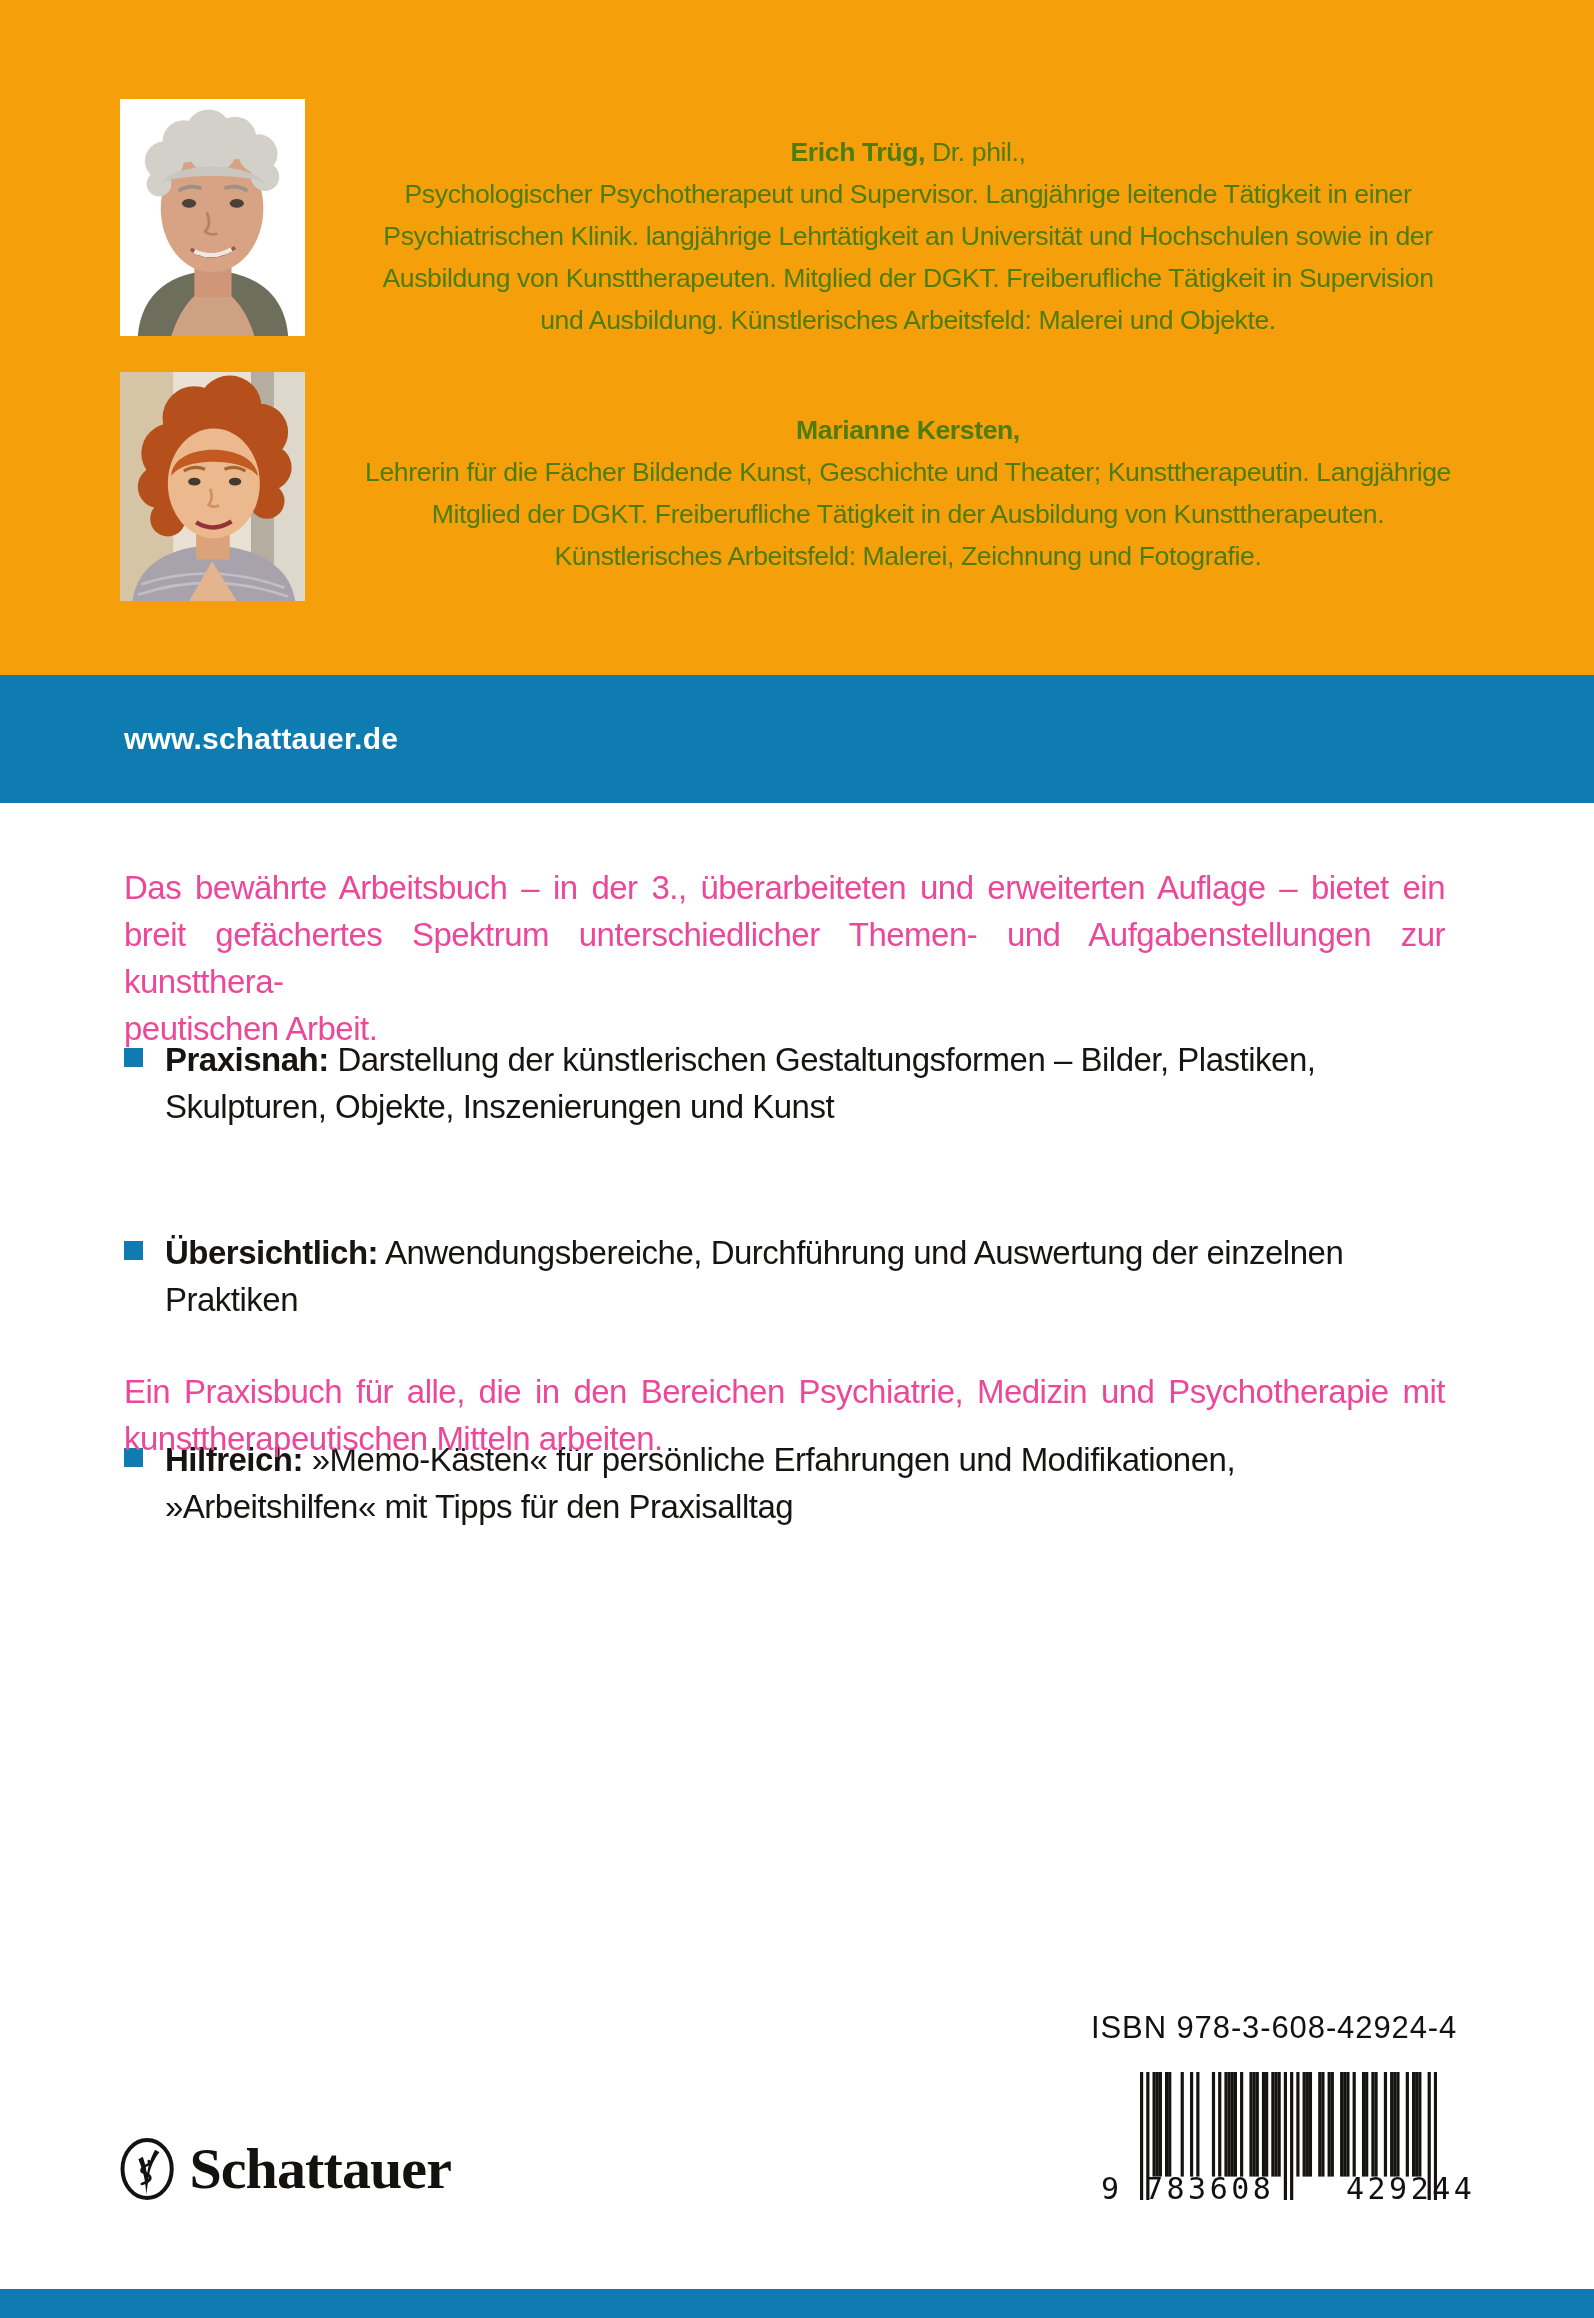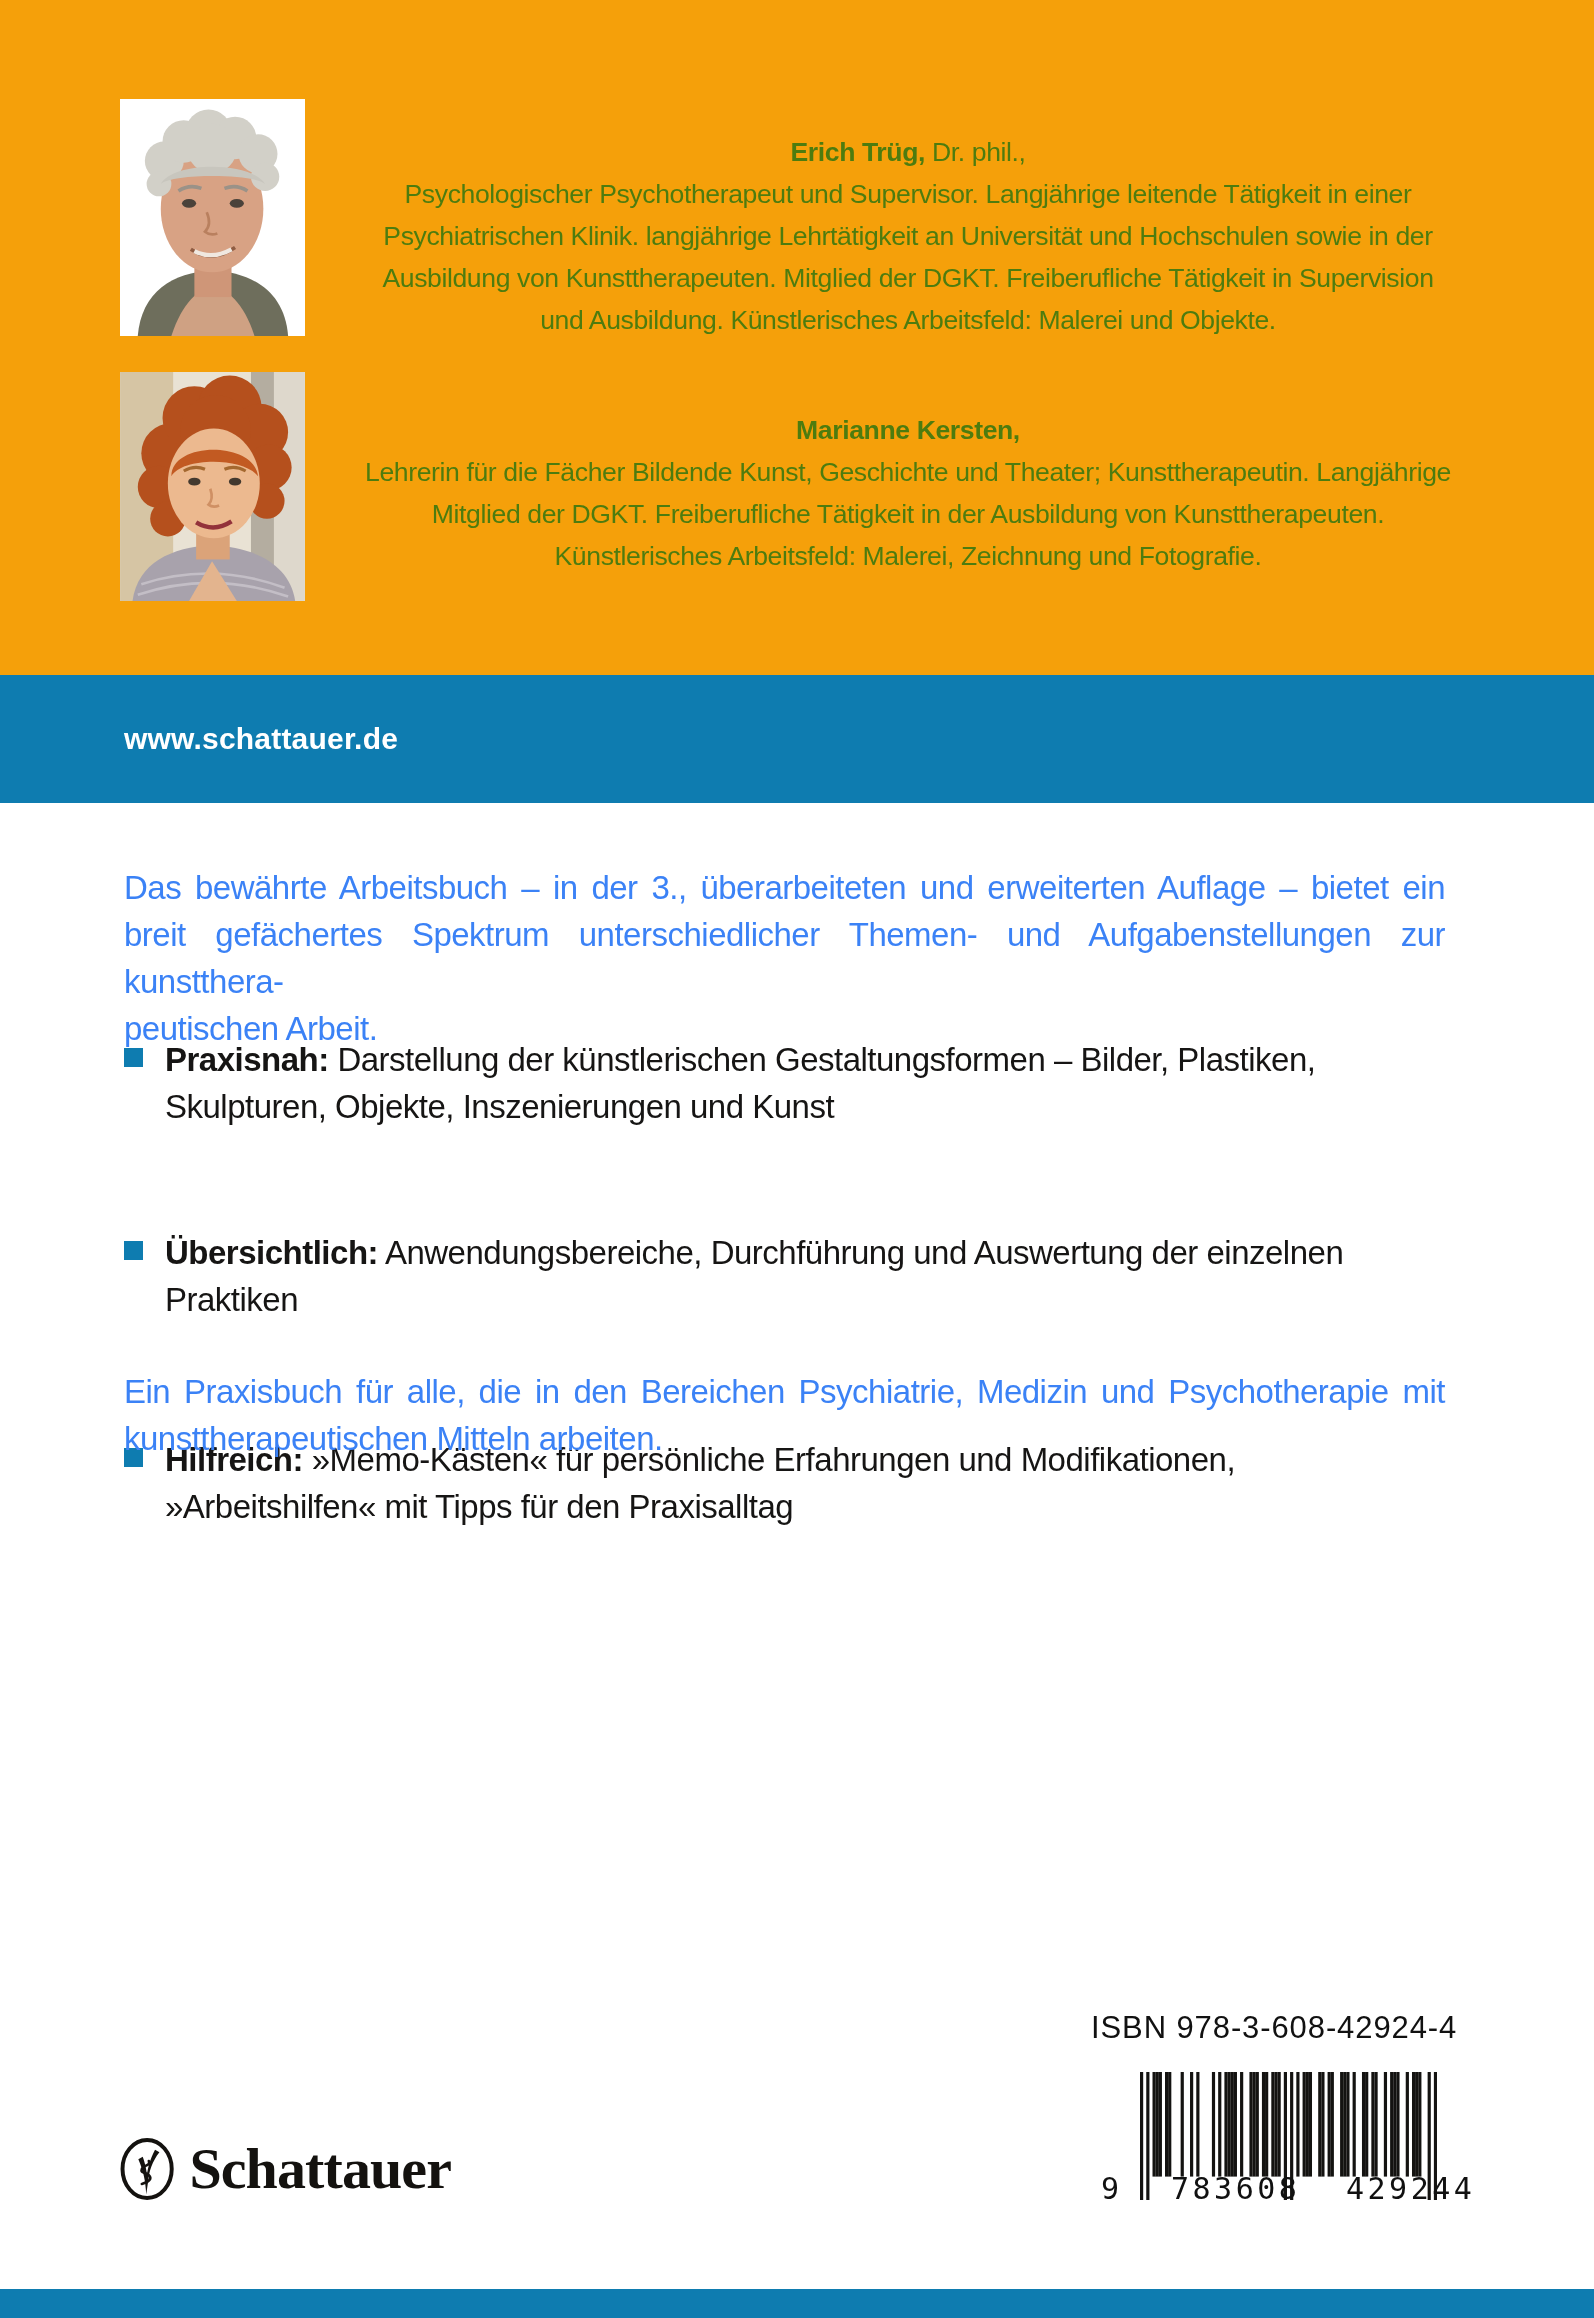--- a/index.html
+++ b/index.html
@@ -15,36 +15,36 @@
   
   .photo{background:#fff;overflow:hidden;}
   .bio{color:#4d7c0f;font-size:26.6px;line-height:42px;letter-spacing:-0.4px;width:1142px;text-align:center;}
   .bio .nline{white-space:nowrap;}
   .bio b{font-weight:bold;}
 
   #website{left:124px;top:675px;height:121px;line-height:128px;color:#ffffff;
            font-size:30px;font-weight:bold;letter-spacing:0.2px;}
 
   
-  .copy{color:#3b82f6;font-size:33px;line-height:47px;letter-spacing:-0.5px;width:1321px;}
+  .copy{color:#ec4899;font-size:33px;line-height:47px;letter-spacing:-0.5px;width:1321px;}
   .jline{text-align:justify;text-align-last:justify;white-space:normal;}
   .nline{white-space:nowrap;}
 
   .bullet{padding-left:41px;position:relative;color:#161514;font-size:33px;line-height:47px;
           letter-spacing:-0.5px;width:1281px;}
   .bullet .sq{position:absolute;left:0;top:11.5px;width:18.6px;height:19.5px;background:#0E7CB0;}
   .bullet b{font-weight:bold;}
 
   
   #isbn{left:1091px;top:2010px;font-size:31px;letter-spacing:0.9px;color:#111;white-space:nowrap;}
   #barcode-wrap{left:1101px;top:2072px;width:350px;height:142px;}
   #barcode-svg{position:absolute;left:39px;top:0;}
   .bc-digit{position:absolute;top:99px;font-family:"DejaVu Sans Mono", monospace;
             font-size:30px;color:#111;}
-  #bc-left{left:54px;letter-spacing:3.5px;padding-left:16px;}
+  #bc-left{left:44px;letter-spacing:3.5px;}
   #bc-right{left:197px;letter-spacing:3.5px;margin-left:48px;}
 
   
   #logo{left:119px;top:2134px;height:69px;display:flex;align-items:center;}
   #logo-word{font-family:"Liberation Serif", serif;font-weight:bold;font-size:58px;
              letter-spacing:-0.9px;color:#14120f;margin-left:12.4px;line-height:69px;}
 </style>
 </head>
 <body>
 

